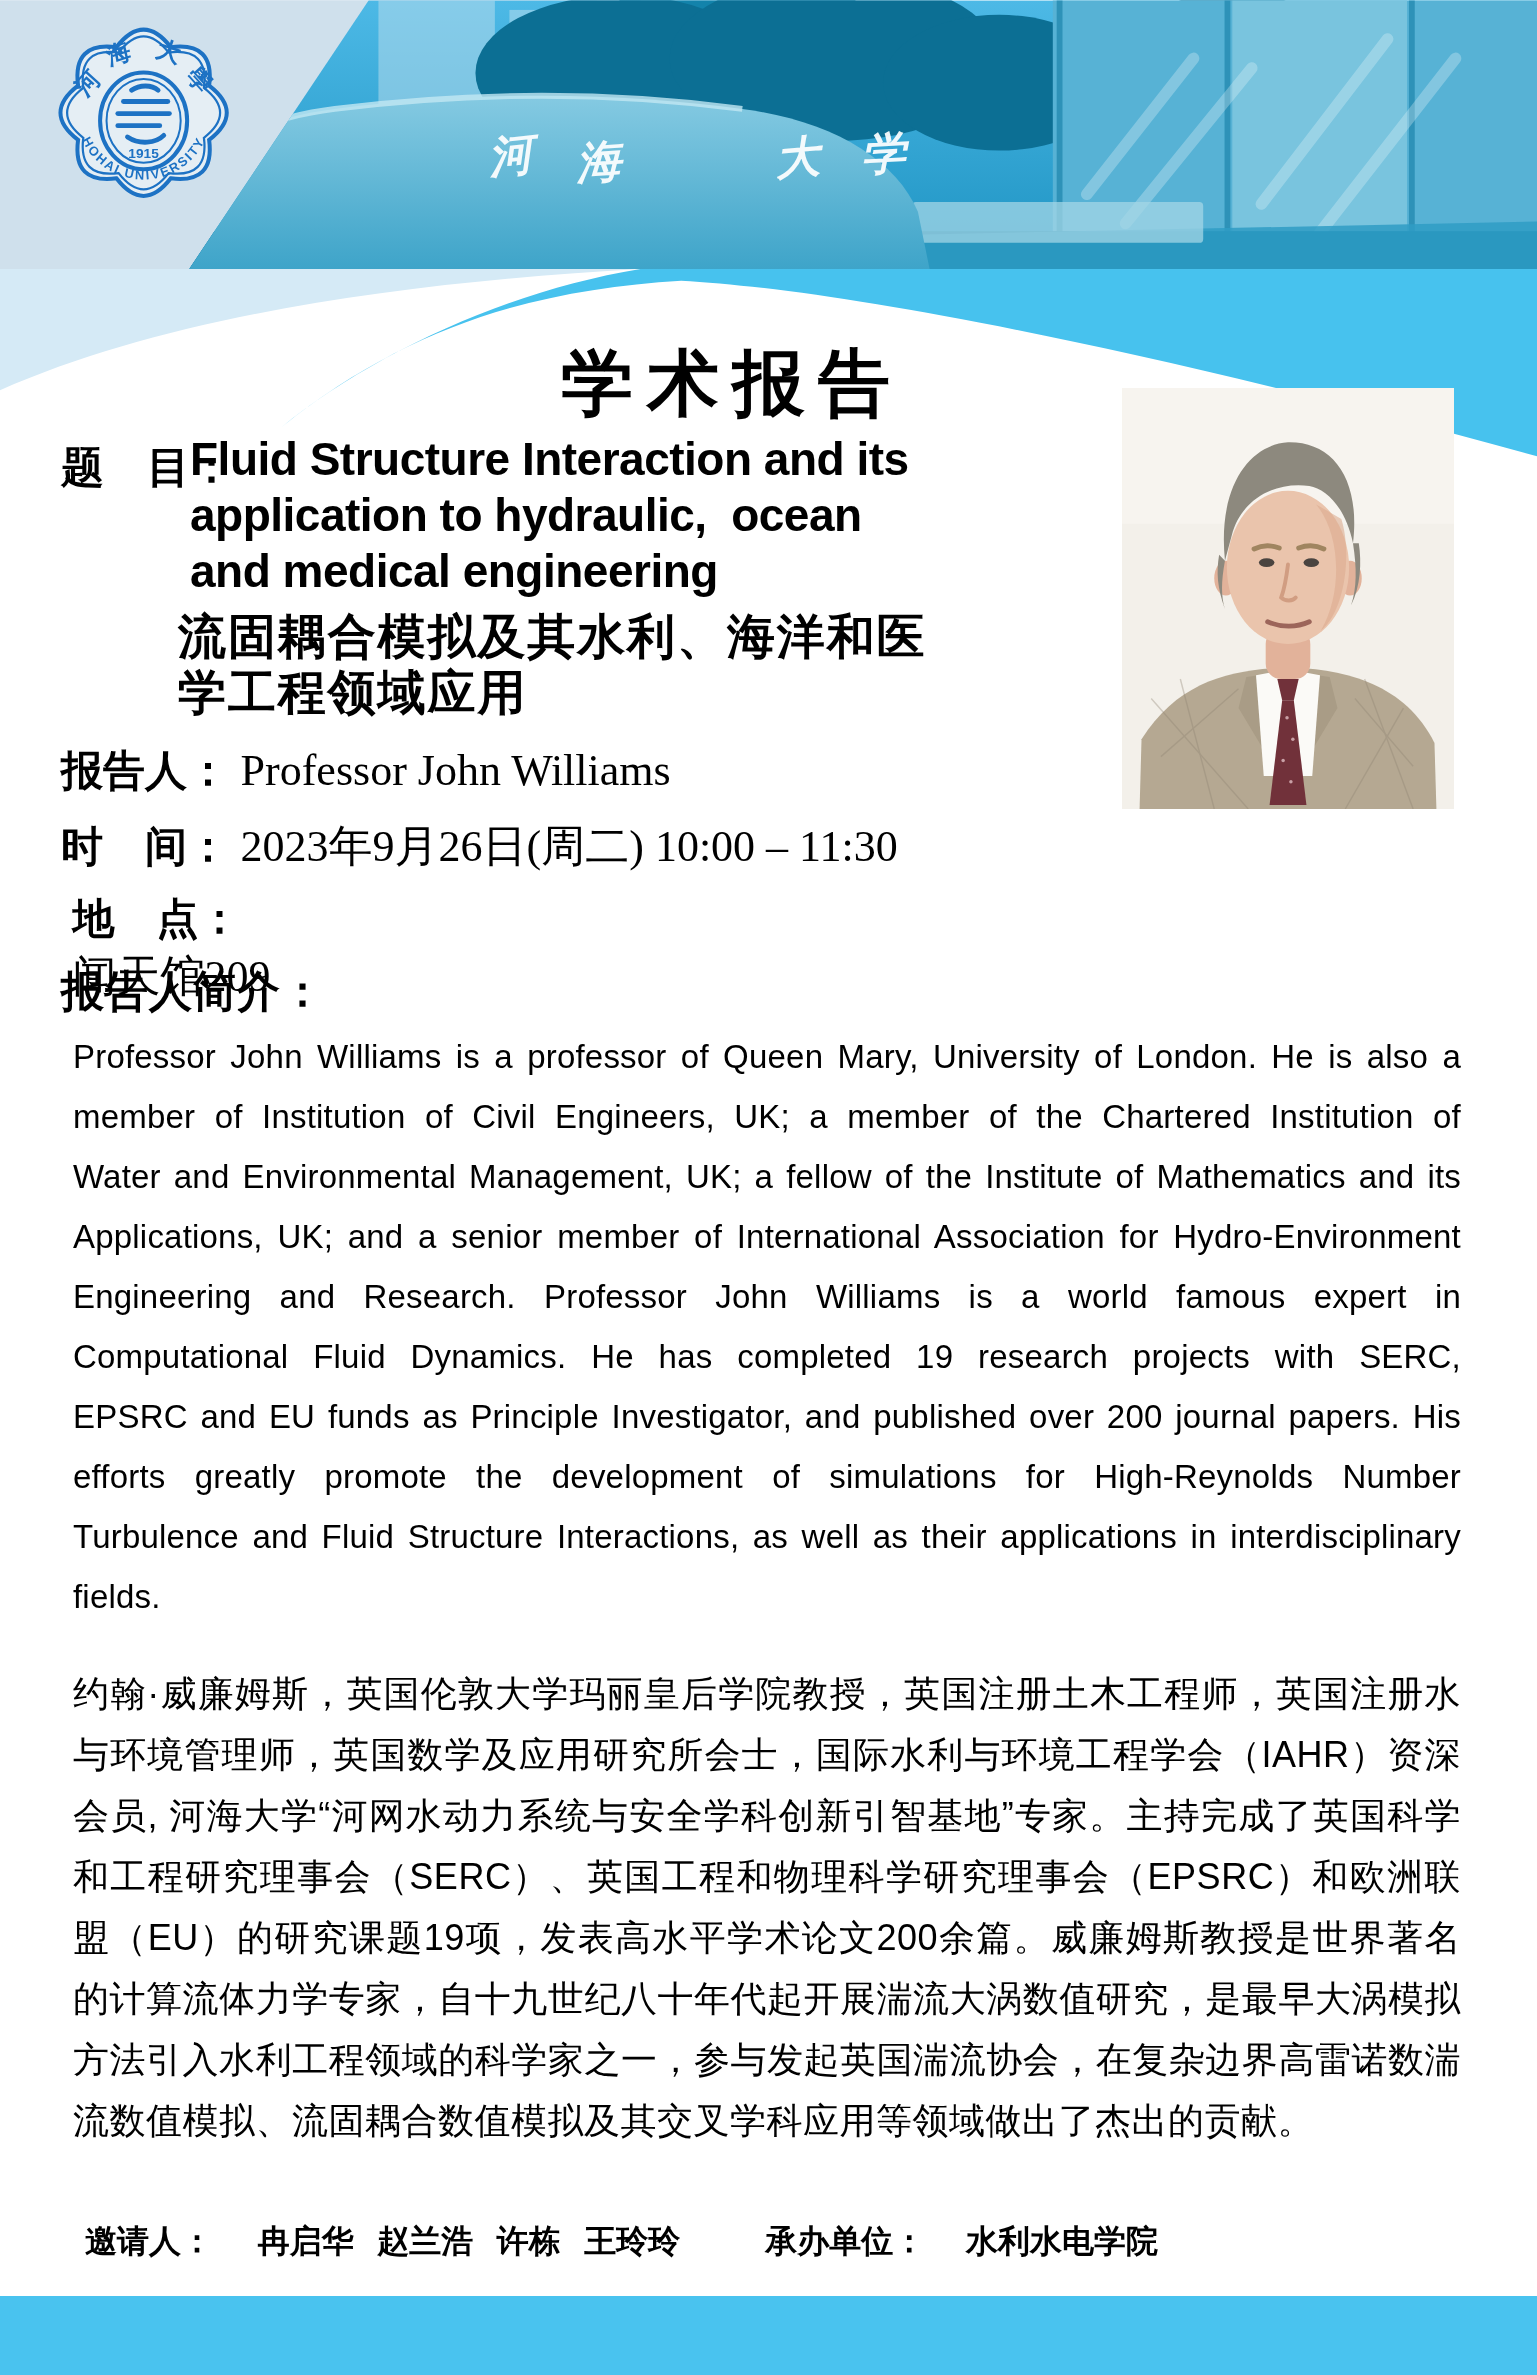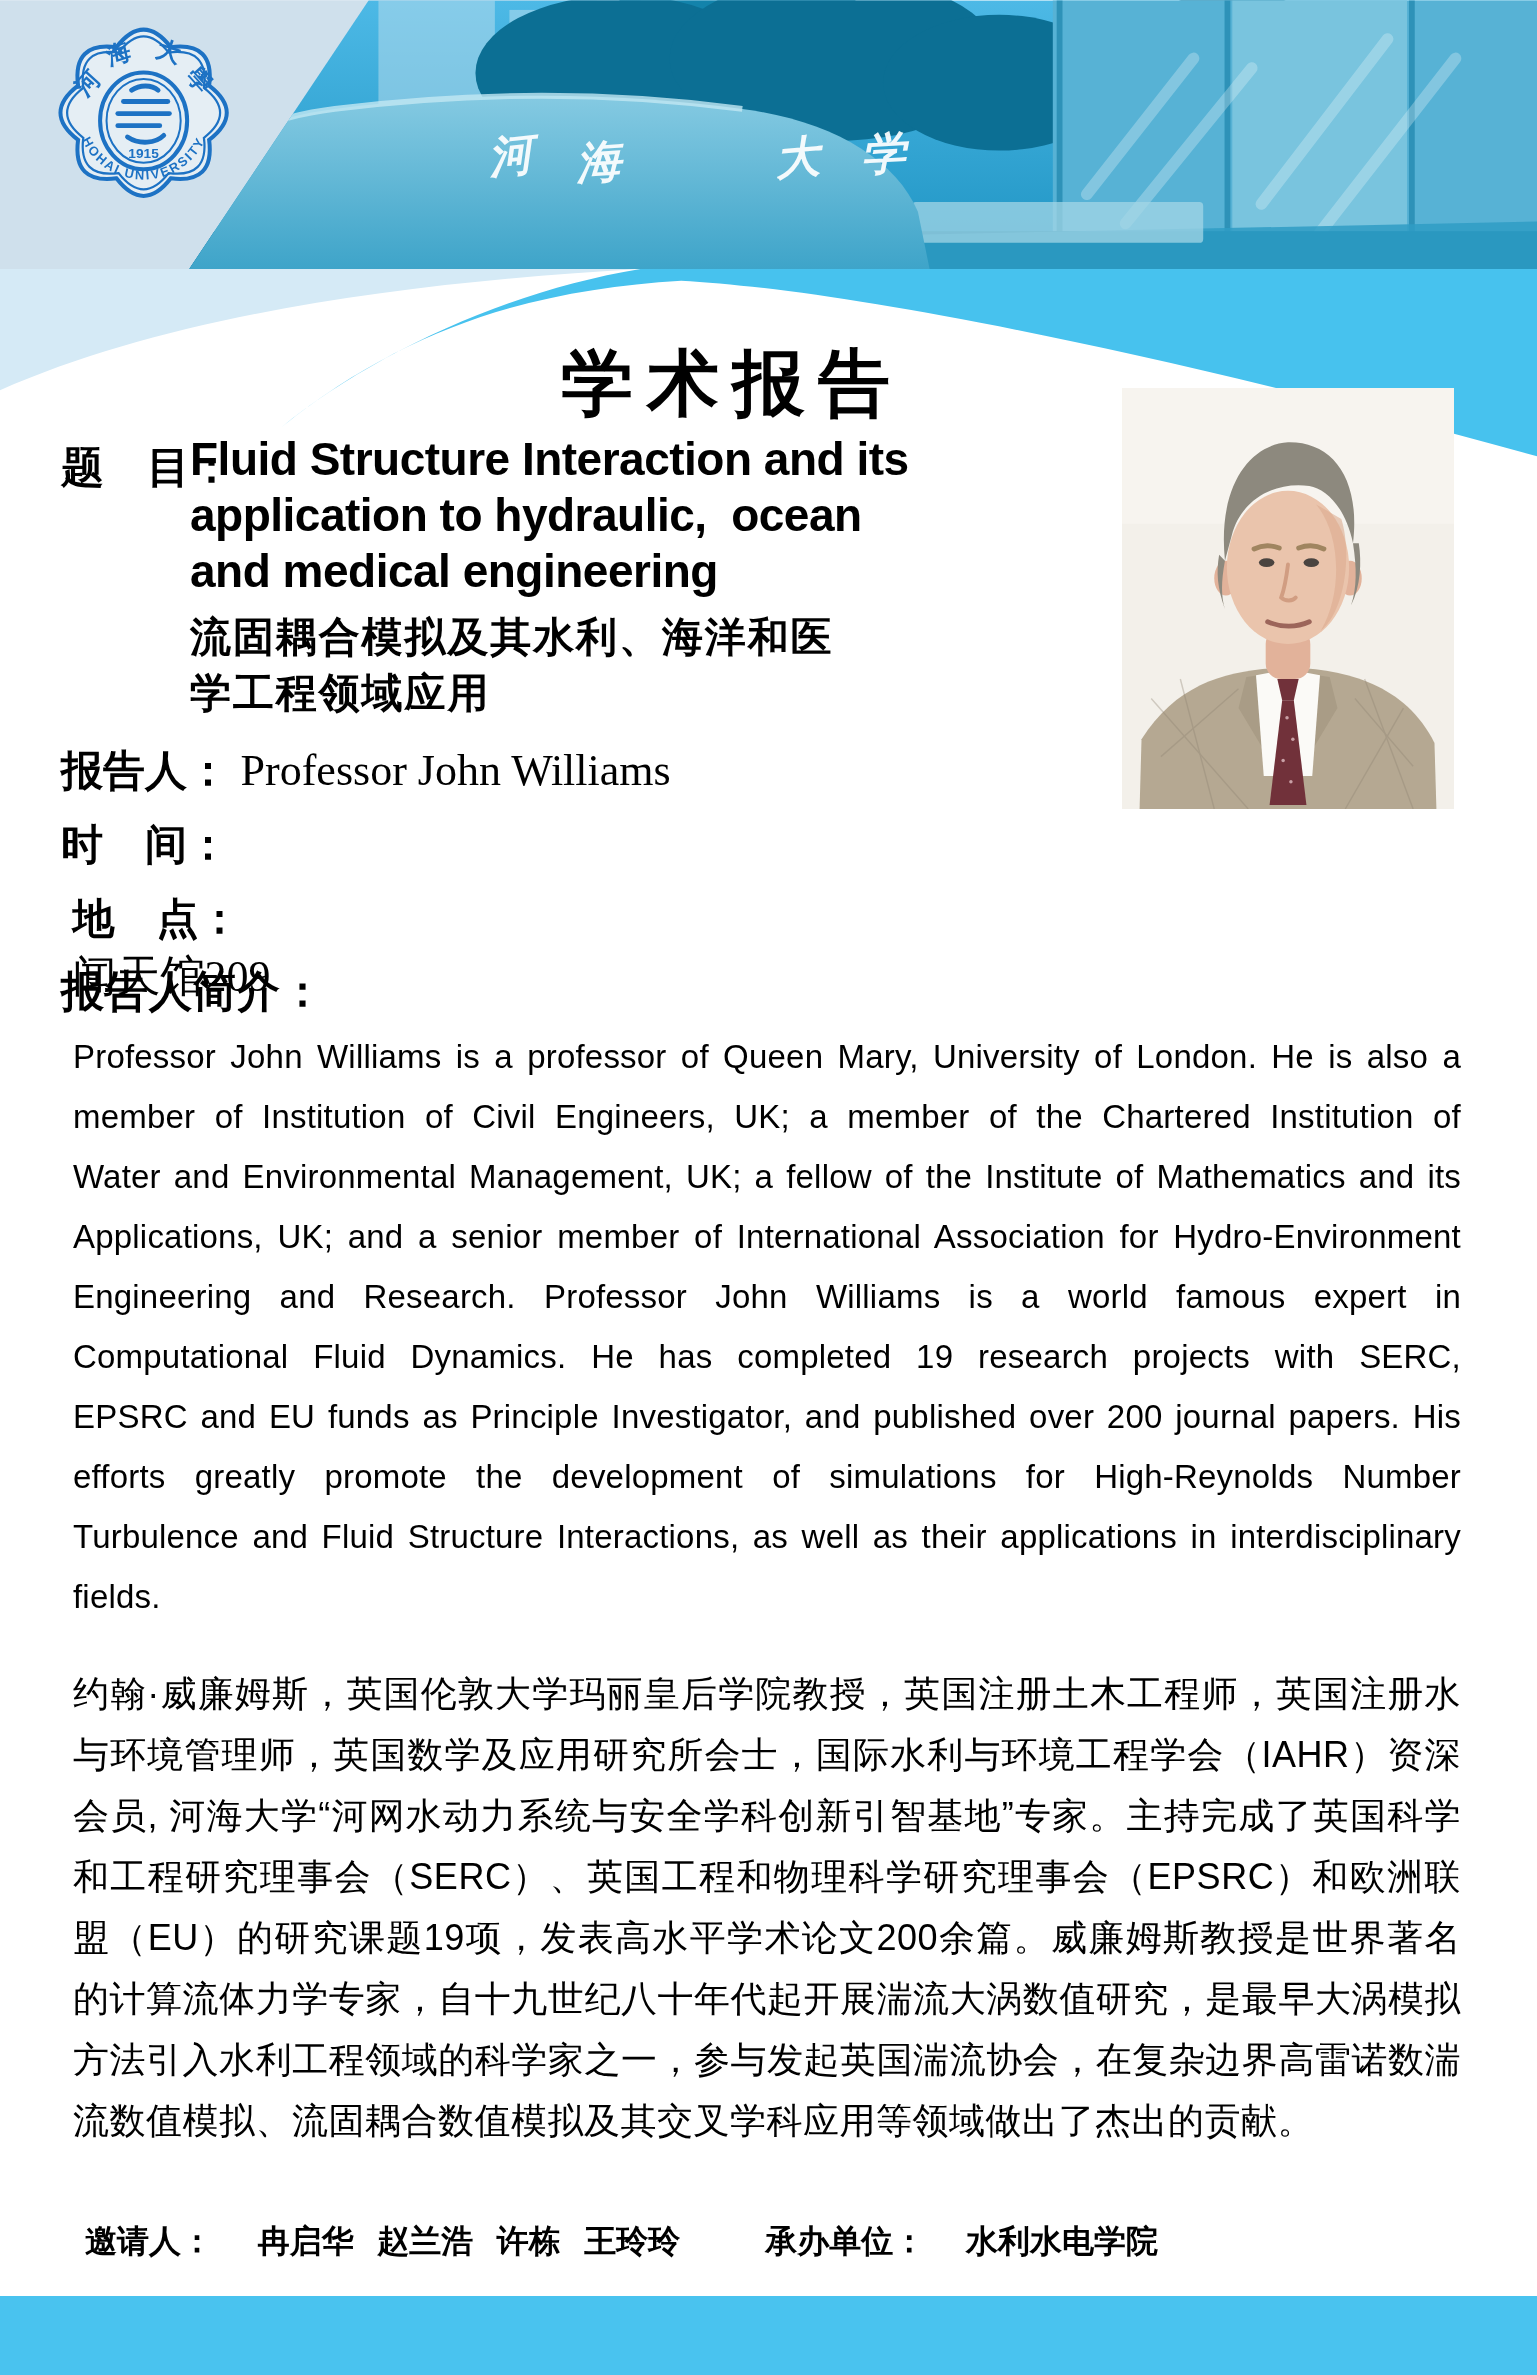--- a/index.html
+++ b/index.html
@@ -10,22 +10,22 @@
 
   .main-title{position:absolute;left:0;top:299px;width:1465px;text-align:center;
     font-family:"DejaVu Serif","Liberation Serif",serif;font-weight:700;
     font-size:72px;line-height:1;letter-spacing:13.6px;}
 
   .topic-label{position:absolute;left:61px;top:439px;font-size:43px;font-weight:700;}
   .title-en{position:absolute;left:190px;top:431px;width:932px;
     font-family:"Liberation Sans","DejaVu Sans",sans-serif;font-weight:700;
     font-size:46px;line-height:56px;letter-spacing:-0.5px;}
   .title-en .ln{white-space:pre;}
-  .title-zh{position:absolute;left:190px;top:609px;width:932px;
-    font-size:41px;line-height:56px;font-weight:600;letter-spacing:1.9px;}
+  .title-zh{position:absolute;left:178px;top:609px;width:932px;
+    font-size:48px;line-height:56px;font-weight:600;letter-spacing:1.9px;}
 
   .meta-row{position:absolute;left:61px;display:flex;align-items:baseline;}
   .meta-row .lab{font-size:42px;font-weight:700;}
   .meta-row .val{font-size:44px;margin-left:11.6px;}
   #meta-0{top:743px;} #meta-1{top:817px;} #meta-2{top:891px;flex-direction:column;}
 
   .bio-heading{position:absolute;left:61px;top:963px;font-size:43px;font-weight:700;letter-spacing:1px;}
 
   .para{position:absolute;left:73px;width:1388px;text-align:justify;}
   .para-en{top:1027px;font-family:"Liberation Sans","DejaVu Sans",sans-serif;
@@ -204,20 +204,21 @@
     <div>流固耦合模拟及其水利、海洋和医</div>
     <div>学工程领域应用</div>
   </div>
 
   <div class="meta-row" id="meta-0">
     <span class="lab">报告人：</span>
     <span class="val">Professor John Williams</span>
   </div>
   <div class="meta-row" id="meta-1">
     <span class="lab">时　间：</span>
+    <span class="val">2023年9月26日(周二) 10:00 – 11:30</span>
   </div>
   <div class="meta-row" id="meta-2">
     <span class="lab">地　点：</span>
     <span class="val">闻天馆209</span>
   </div>
 
   <div class="bio-heading">报告人简介：</div>
   <div class="para para-en">Professor John Williams is a professor of Queen Mary, University of London. He is also a member of Institution of Civil Engineers, UK;  a member of the Chartered Institution of Water and Environmental Management, UK; a fellow of the Institute of Mathematics and its Applications, UK; and a senior member of International Association for Hydro-Environment Engineering and Research. Professor John Williams is a world famous expert in Computational Fluid Dynamics. He has completed 19 research projects with SERC, EPSRC and EU funds as Principle Investigator, and published over 200 journal papers. His efforts greatly promote the development of simulations for High-Reynolds Number Turbulence and Fluid Structure Interactions, as well as their applications in interdisciplinary fields.</div>
   <div class="para para-zh">约翰·威廉姆斯，英国伦敦大学玛丽皇后学院教授，英国注册土木工程师，英国注册水与环境管理师，英国数学及应用研究所会士，国际水利与环境工程学会（IAHR）资深会员, 河海大学“河网水动力系统与安全学科创新引智基地”专家。主持完成了英国科学和工程研究理事会（SERC）、英国工程和物理科学研究理事会（EPSRC）和欧洲联盟（EU）的研究课题19项，发表高水平学术论文200余篇。威廉姆斯教授是世界著名的计算流体力学专家，自十九世纪八十年代起开展湍流大涡数值研究，是最早大涡模拟方法引入水利工程领域的科学家之一，参与发起英国湍流协会，在复杂边界高雷诺数湍流数值模拟、流固耦合数值模拟及其交叉学科应用等领域做出了杰出的贡献。</div>
 

